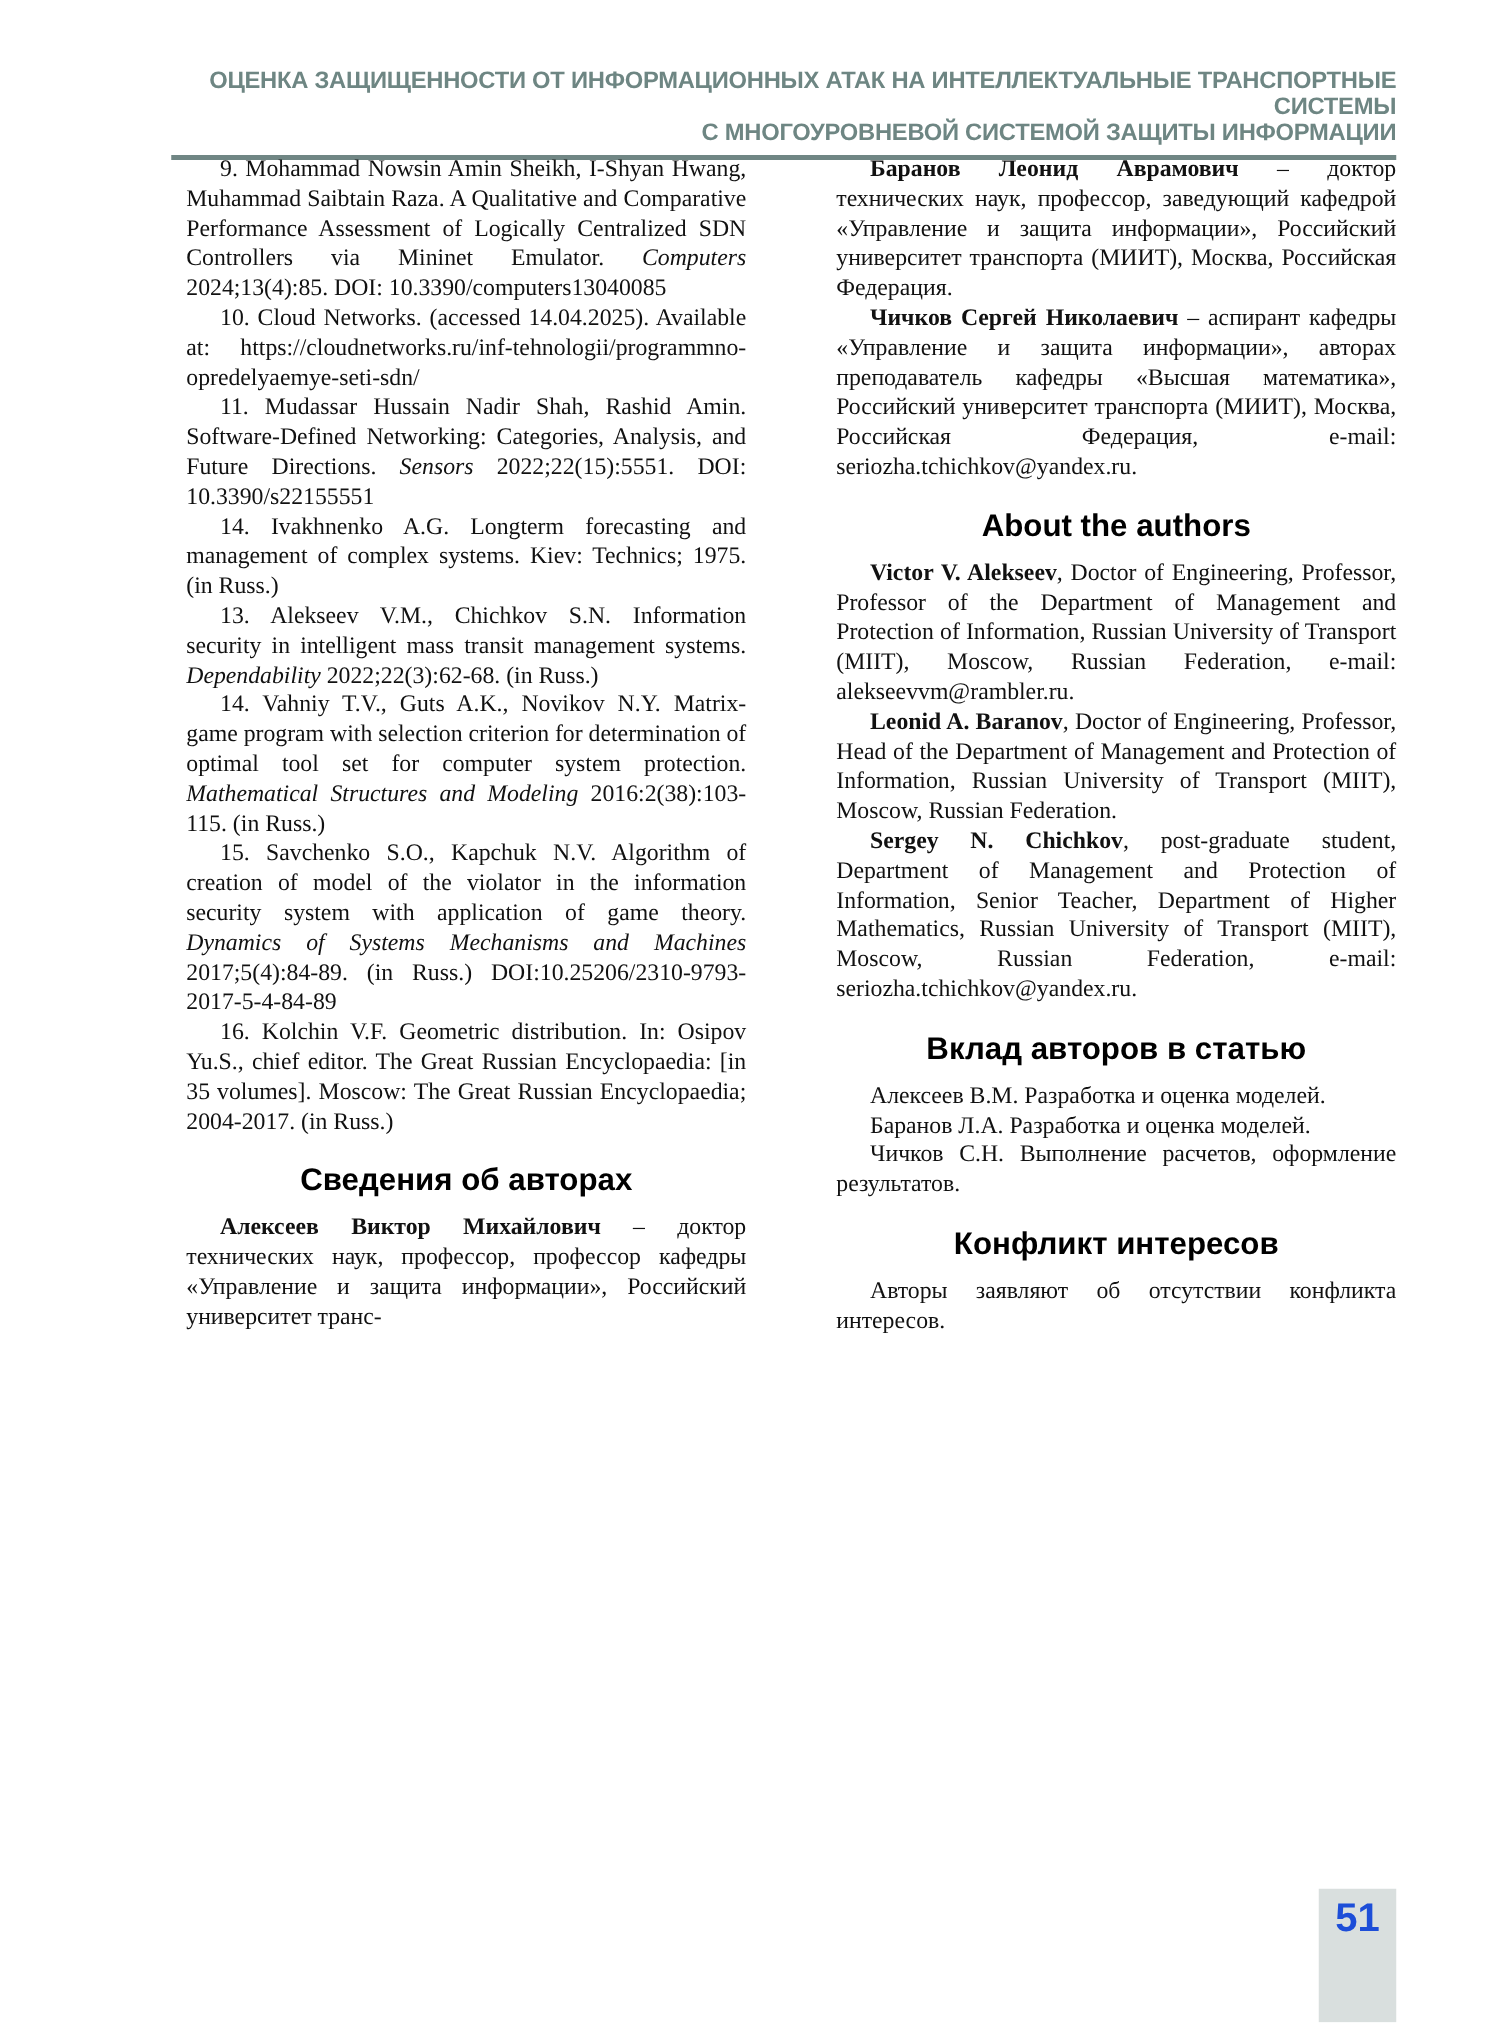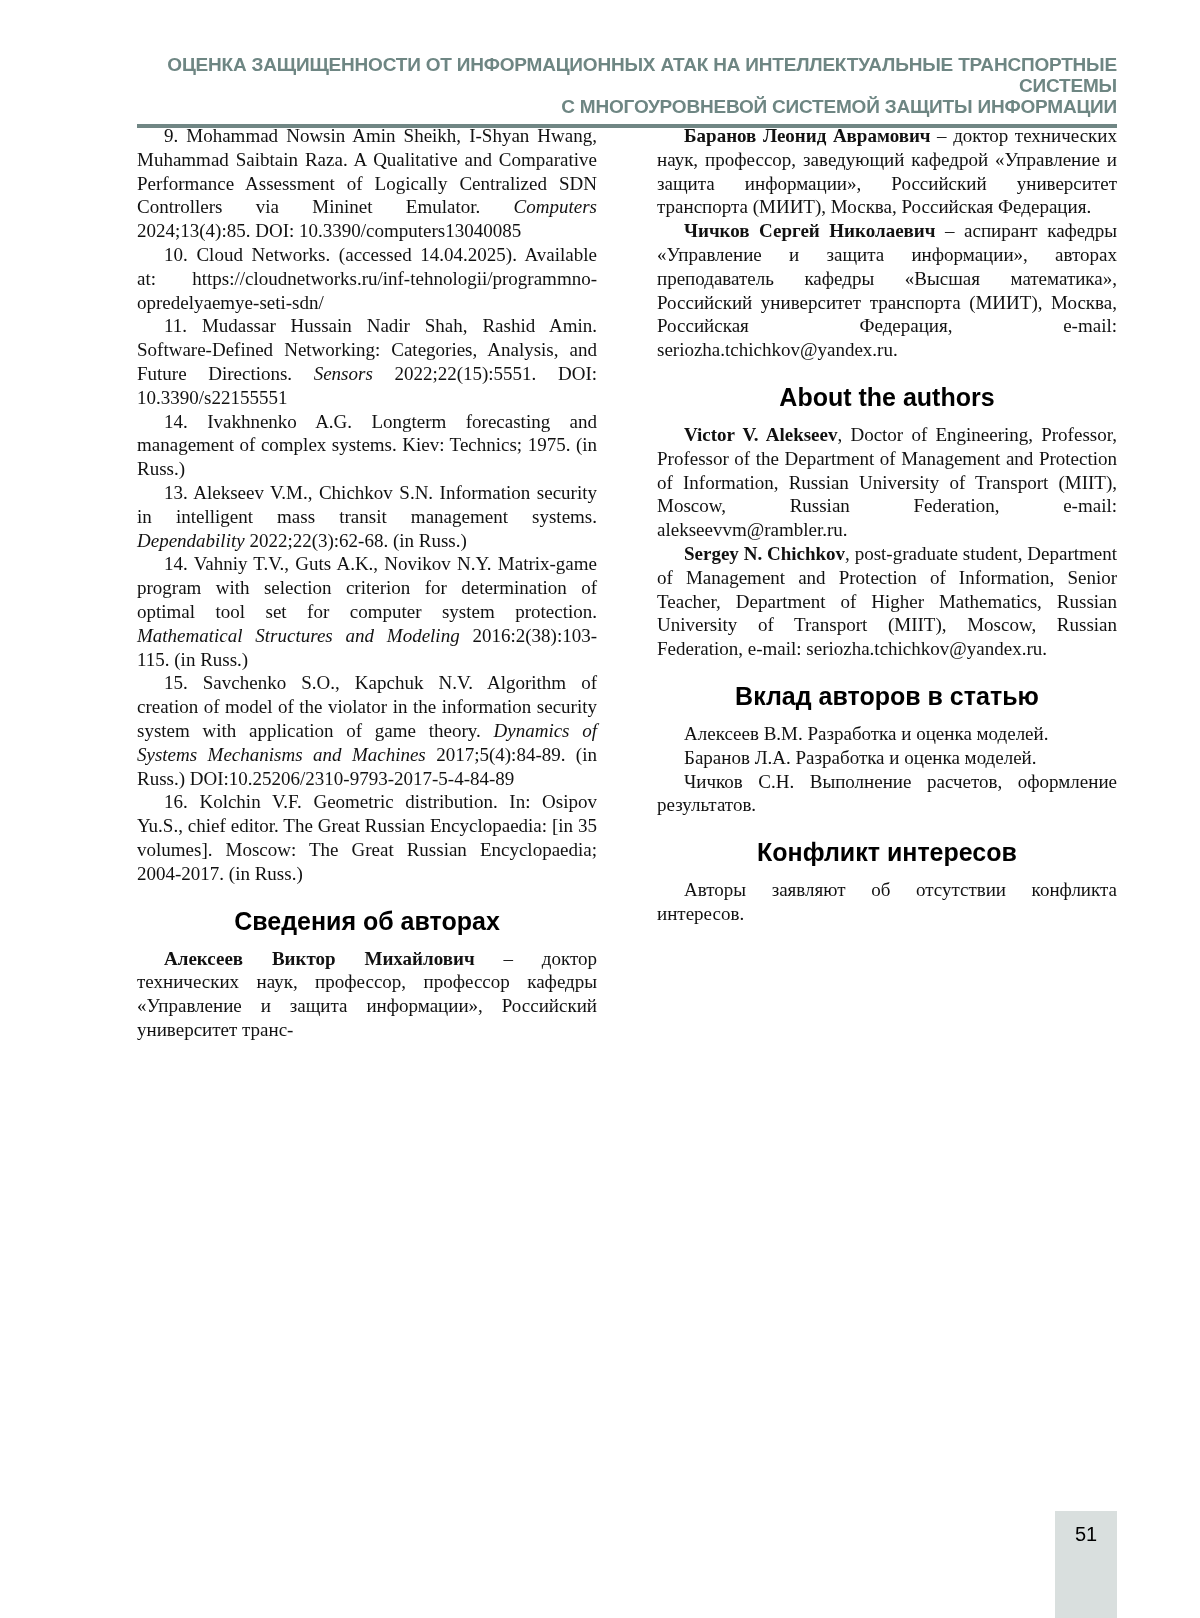--- a/index.html
+++ b/index.html
@@ -38,20 +38,21 @@
     left:137px; top:124px; width:980px;
     display:flex;
     gap:60px;
   }
   .col {
     width:460px;
     font-size:19px;
     line-height:23.8px;
     text-align:justify;
     color:var(--body-color,#111111);
+    margin-left:12px;
   }
   .col p { text-indent:27px; }
   .col p.noindent { text-indent:0; }
   .col h2 {
     font-family:"Liberation Sans", sans-serif;
     font-size:25px;
     line-height:28px;
     font-weight:700;
     color:#000;
     text-align:center;
@@ -64,24 +65,24 @@
   .pagenum-box {
     position:absolute;
     left:1055px; top:1511px;
     width:62px; height:107px;
     background:var(--box-color,#d9dfde);
     text-align:center;
     padding-top:8px;
   }
   .pagenum-box span {
     font-family:"Liberation Sans", sans-serif;
-    font-weight:400;
-    font-size:20px;
+    font-weight:700;
+    font-size:32px;
     line-height:30px;
-    color:#000000;
+    color:#1d4ed8;
   }
 </style>
 </head>
 <body>
 
 <div class="page">
 
   <header class="running-head">
     <div>ОЦЕНКА ЗАЩИЩЕННОСТИ ОТ ИНФОРМАЦИОННЫХ АТАК НА ИНТЕЛЛЕКТУАЛЬНЫЕ ТРАНСПОРТНЫЕ СИСТЕМЫ</div>
     <div>С МНОГОУРОВНЕВОЙ СИСТЕМОЙ ЗАЩИТЫ ИНФОРМАЦИИ</div>
@@ -99,20 +100,21 @@
         <p><span>15. Savchenko S.O., Kapchuk N.V. Algorithm of creation of model of the violator in the information security system with application of game theory. </span><span class="it">Dynamics of Systems Mechanisms and Machines</span><span> 2017;5(4):84-89. (in Russ.) DOI:10.25206/2310-9793-2017-5-4-84-89</span></p>
         <p><span>16. Kolchin V.F. Geometric distribution. In: Osipov Yu.S., chief editor. The Great Russian Encyclopaedia: [in 35 volumes]. Moscow: The Great Russian Encyclopaedia; 2004-2017. (in Russ.)</span></p>
         <h2>Сведения об авторах</h2>
         <p><span class="bd">Алексеев Виктор Михайлович</span><span> – доктор технических наук, профессор, профессор кафедры «Управление и защита информации», Российский университет транс-</span></p>
       </section>
     <section class="col" id="col-right">
         <p><span class="bd">Баранов Леонид Аврамович</span><span> – доктор технических наук, профессор, заведующий кафедрой «Управление и защита информации», Российский университет транспорта (МИИТ), Москва, Российская Федерация.</span></p>
         <p><span class="bd">Чичков Сергей Николаевич</span><span> – аспирант кафедры «Управление и защита информации», авторах преподаватель кафедры «Высшая математика», Российский университет транспорта (МИИТ), Москва, Российская Федерация, e-mail: seriozha.tchichkov@yandex.ru.</span></p>
         <h2>About the authors</h2>
         <p><span class="bd">Victor V. Alekseev</span><span>, Doctor of Engineering, Professor, Professor of the Department of Management and Protection of Information, Russian University of Transport (MIIT), Moscow, Russian Federation, e-mail: alekseevvm@rambler.ru.</span></p>
+        <p><span class="bd">Leonid A. Baranov</span><span>, Doctor of Engineering, Professor, Head of the Department of Management and Protection of Information, Russian University of Transport (MIIT), Moscow, Russian Federation.</span></p>
         <p><span class="bd">Sergey N. Chichkov</span><span>, post-graduate student, Department of Management and Protection of Information, Senior Teacher, Department of Higher Mathematics, Russian University of Transport (MIIT), Moscow, Russian Federation, e-mail: seriozha.tchichkov@yandex.ru.</span></p>
         <h2>Вклад авторов в статью</h2>
         <p><span>Алексеев В.М. Разработка и оценка моделей.</span></p>
         <p><span>Баранов Л.А. Разработка и оценка моделей.</span></p>
         <p><span>Чичков С.Н. Выполнение расчетов, оформление результатов.</span></p>
         <h2>Конфликт интересов</h2>
         <p><span>Авторы заявляют об отсутствии конфликта интересов.</span></p>
       </section>
   </main>
 

